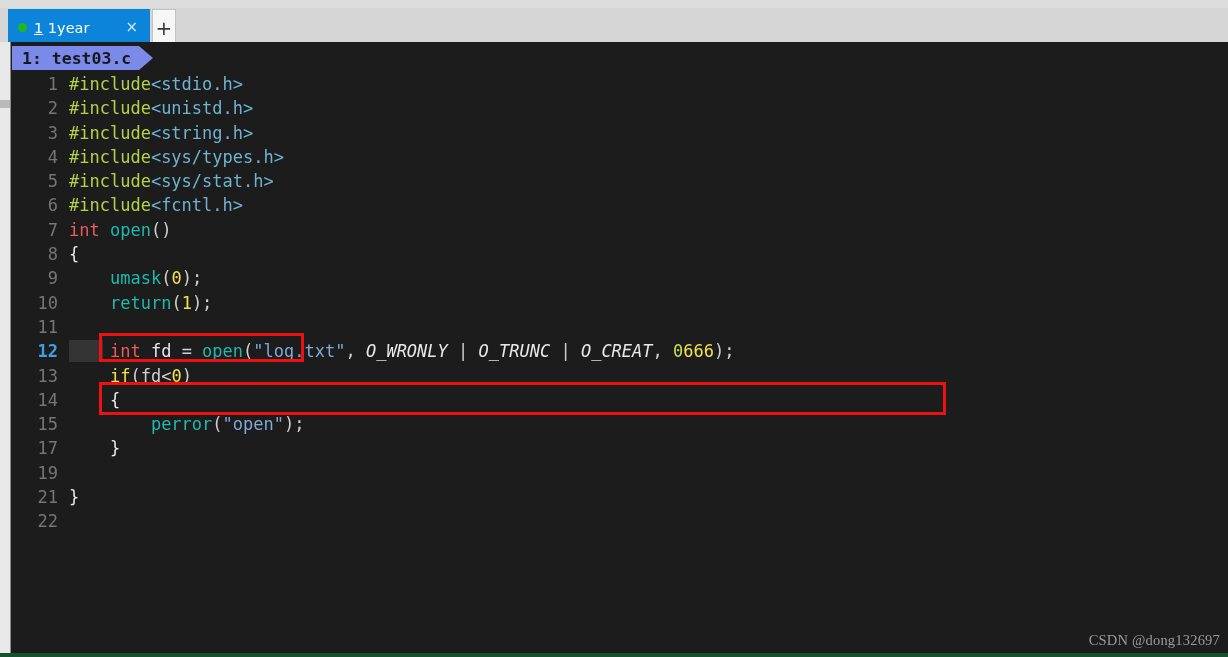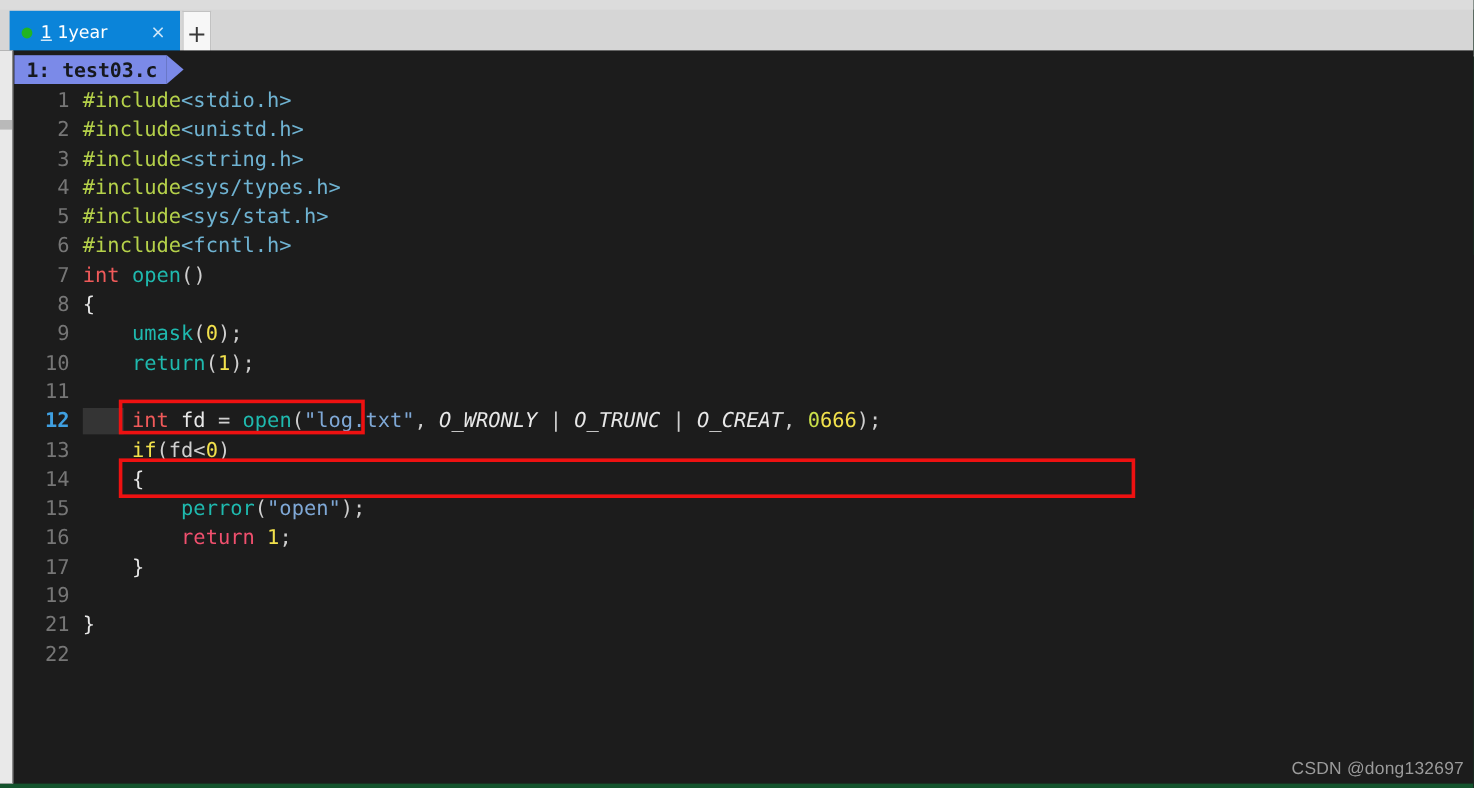--- a/index.html
+++ b/index.html
@@ -233,21 +233,21 @@
   }
   #annot-close { left: 99px;  top: 291px; width: 205px; height: 29px; }
   #annot-open  { left: 99px;  top: 340px; width: 847px; height: 33px; }
 
   
   .watermark {
     position: absolute;
     right: 8px;
     bottom: 8px;
     color: #9b9b9b;
-    font-family: Liberation Sans, sans-serif;
+    font-family: Liberation Serif, serif;
     font-size: 14.5px;
     letter-spacing: 0.2px;
     text-align: center;
   }
 </style>
 </head>
 <body>
 
 <div class="window">
 
@@ -283,21 +283,20 @@
         <div class="line"><span class="lineno">6</span><span class="linetext"><span class="t-pre">#include</span><span class="t-hdr">&lt;fcntl.h&gt;</span></span></div>
         <div class="line"><span class="lineno">7</span><span class="linetext"><span class="t-type">int</span><span class="t-plain"> </span><span class="t-fn">open</span><span class="t-punct">()</span></span></div>
         <div class="line"><span class="lineno">8</span><span class="linetext"><span class="t-brace">{</span></span></div>
         <div class="line"><span class="lineno">9</span><span class="linetext"><span class="t-plain">    </span><span class="t-fn">umask</span><span class="t-punct">(</span><span class="t-num">0</span><span class="t-punct">);</span></span></div>
         <div class="line"><span class="lineno">10</span><span class="linetext"><span class="t-plain">    </span><span class="t-fn">return</span><span class="t-punct">(</span><span class="t-num">1</span><span class="t-punct">);</span></span></div>
         <div class="line"><span class="lineno">11</span><span class="linetext"></span></div>
         <div class="line current"><span class="lineno">12</span><span class="cursorblock"></span><span class="linetext"><span class="t-plain">    </span><span class="t-type">int</span><span class="t-ident"> fd </span><span class="t-punct">= </span><span class="t-fn">open</span><span class="t-punct">(</span><span class="t-str">"log.txt"</span><span class="t-punct">, </span><span class="t-macro">O_WRONLY</span><span class="t-punct"> | </span><span class="t-macro">O_TRUNC</span><span class="t-punct"> | </span><span class="t-macro">O_CREAT</span><span class="t-punct">, </span><span class="t-numoct">0</span><span class="t-num">666</span><span class="t-punct">);</span></span></div>
         <div class="line"><span class="lineno">13</span><span class="linetext"><span class="t-plain">    </span><span class="t-kw">if</span><span class="t-punct">(fd&lt;</span><span class="t-num">0</span><span class="t-punct">)</span></span></div>
         <div class="line"><span class="lineno">14</span><span class="linetext"><span class="t-plain">    </span><span class="t-brace">{</span></span></div>
         <div class="line"><span class="lineno">15</span><span class="linetext"><span class="t-plain">        </span><span class="t-fn">perror</span><span class="t-punct">(</span><span class="t-str">"open"</span><span class="t-punct">);</span></span></div>
-        <div class="line"><span class="lineno">16</span><span class="linetext"><span class="t-plain">        </span><span class="t-ret">return</span><span class="t-plain"> </span><span class="t-num">1</span><span class="t-punct">;</span></span></div>
         <div class="line"><span class="lineno">17</span><span class="linetext"><span class="t-plain">    </span><span class="t-brace">}</span></span></div>
         <div class="line"><span class="lineno">19</span><span class="linetext"></span></div>
         <div class="line"><span class="lineno">21</span><span class="linetext"><span class="t-brace">}</span></span></div>
         <div class="line"><span class="lineno">22</span><span class="linetext"></span></div>
       </div>
 
     <div id="tilde-rows" style="position:absolute; left:12px; top:608px; width:400px;">
         <div class="tilde-row">~</div>
       </div>
 

